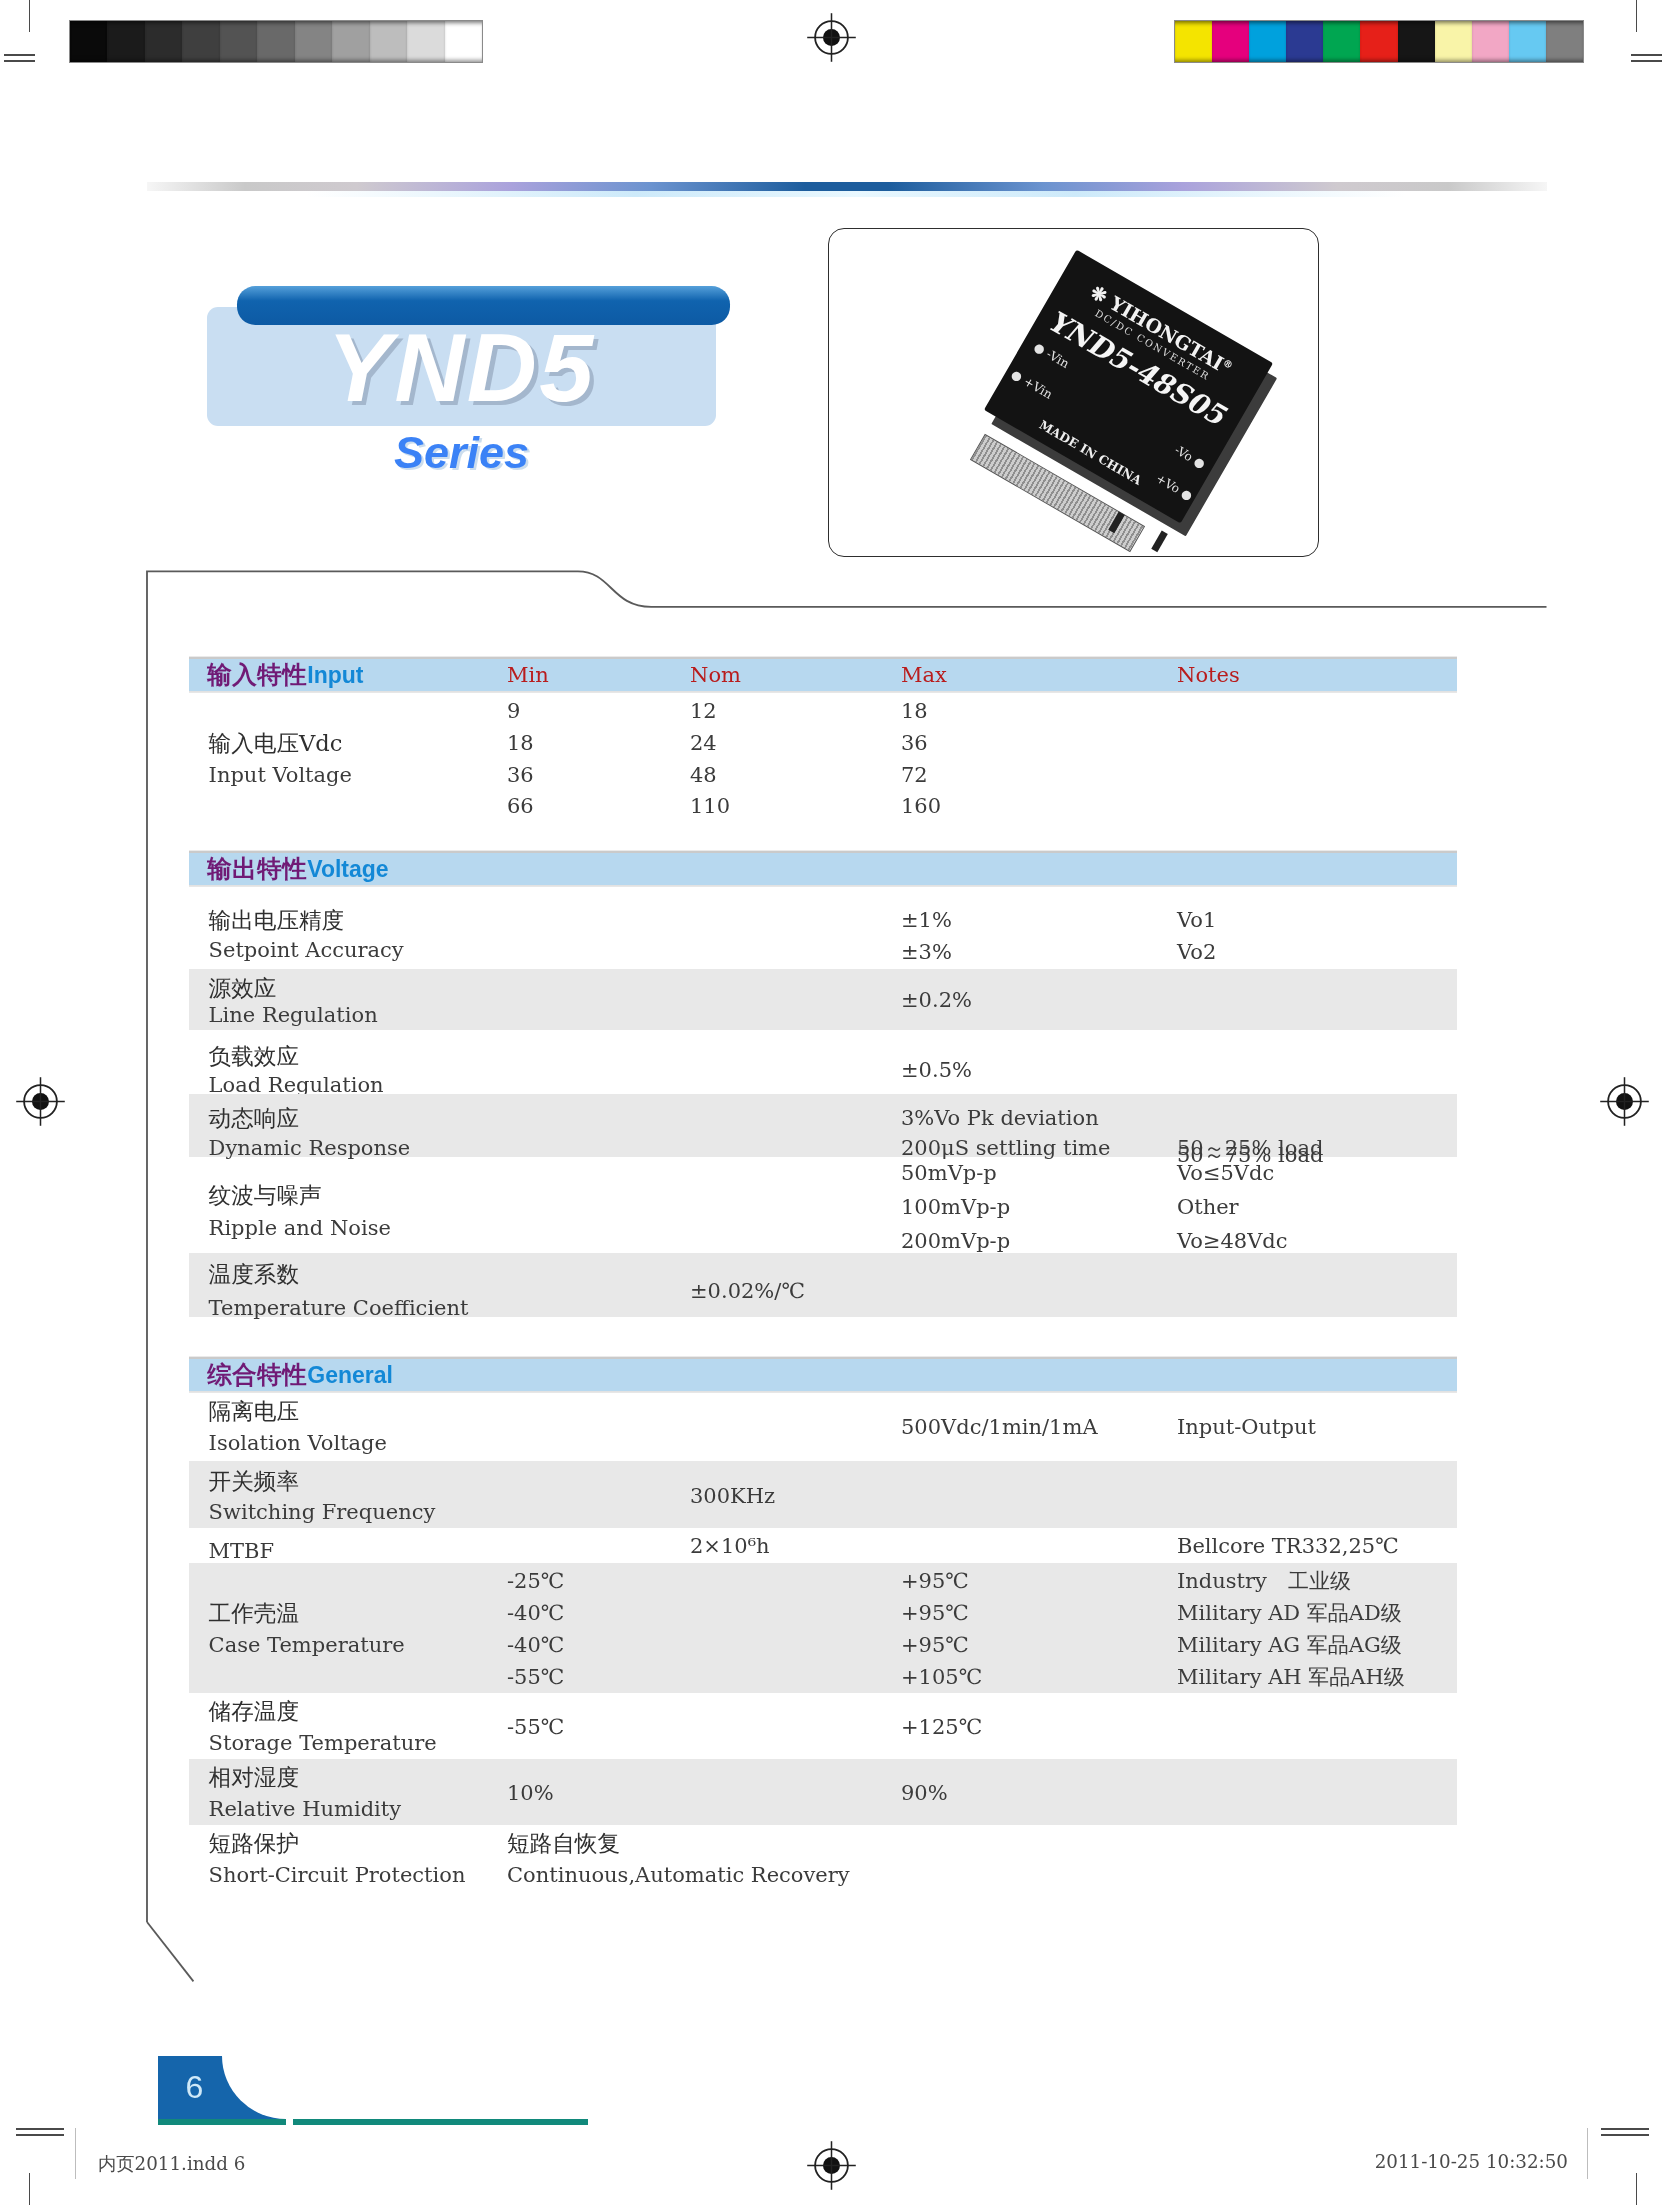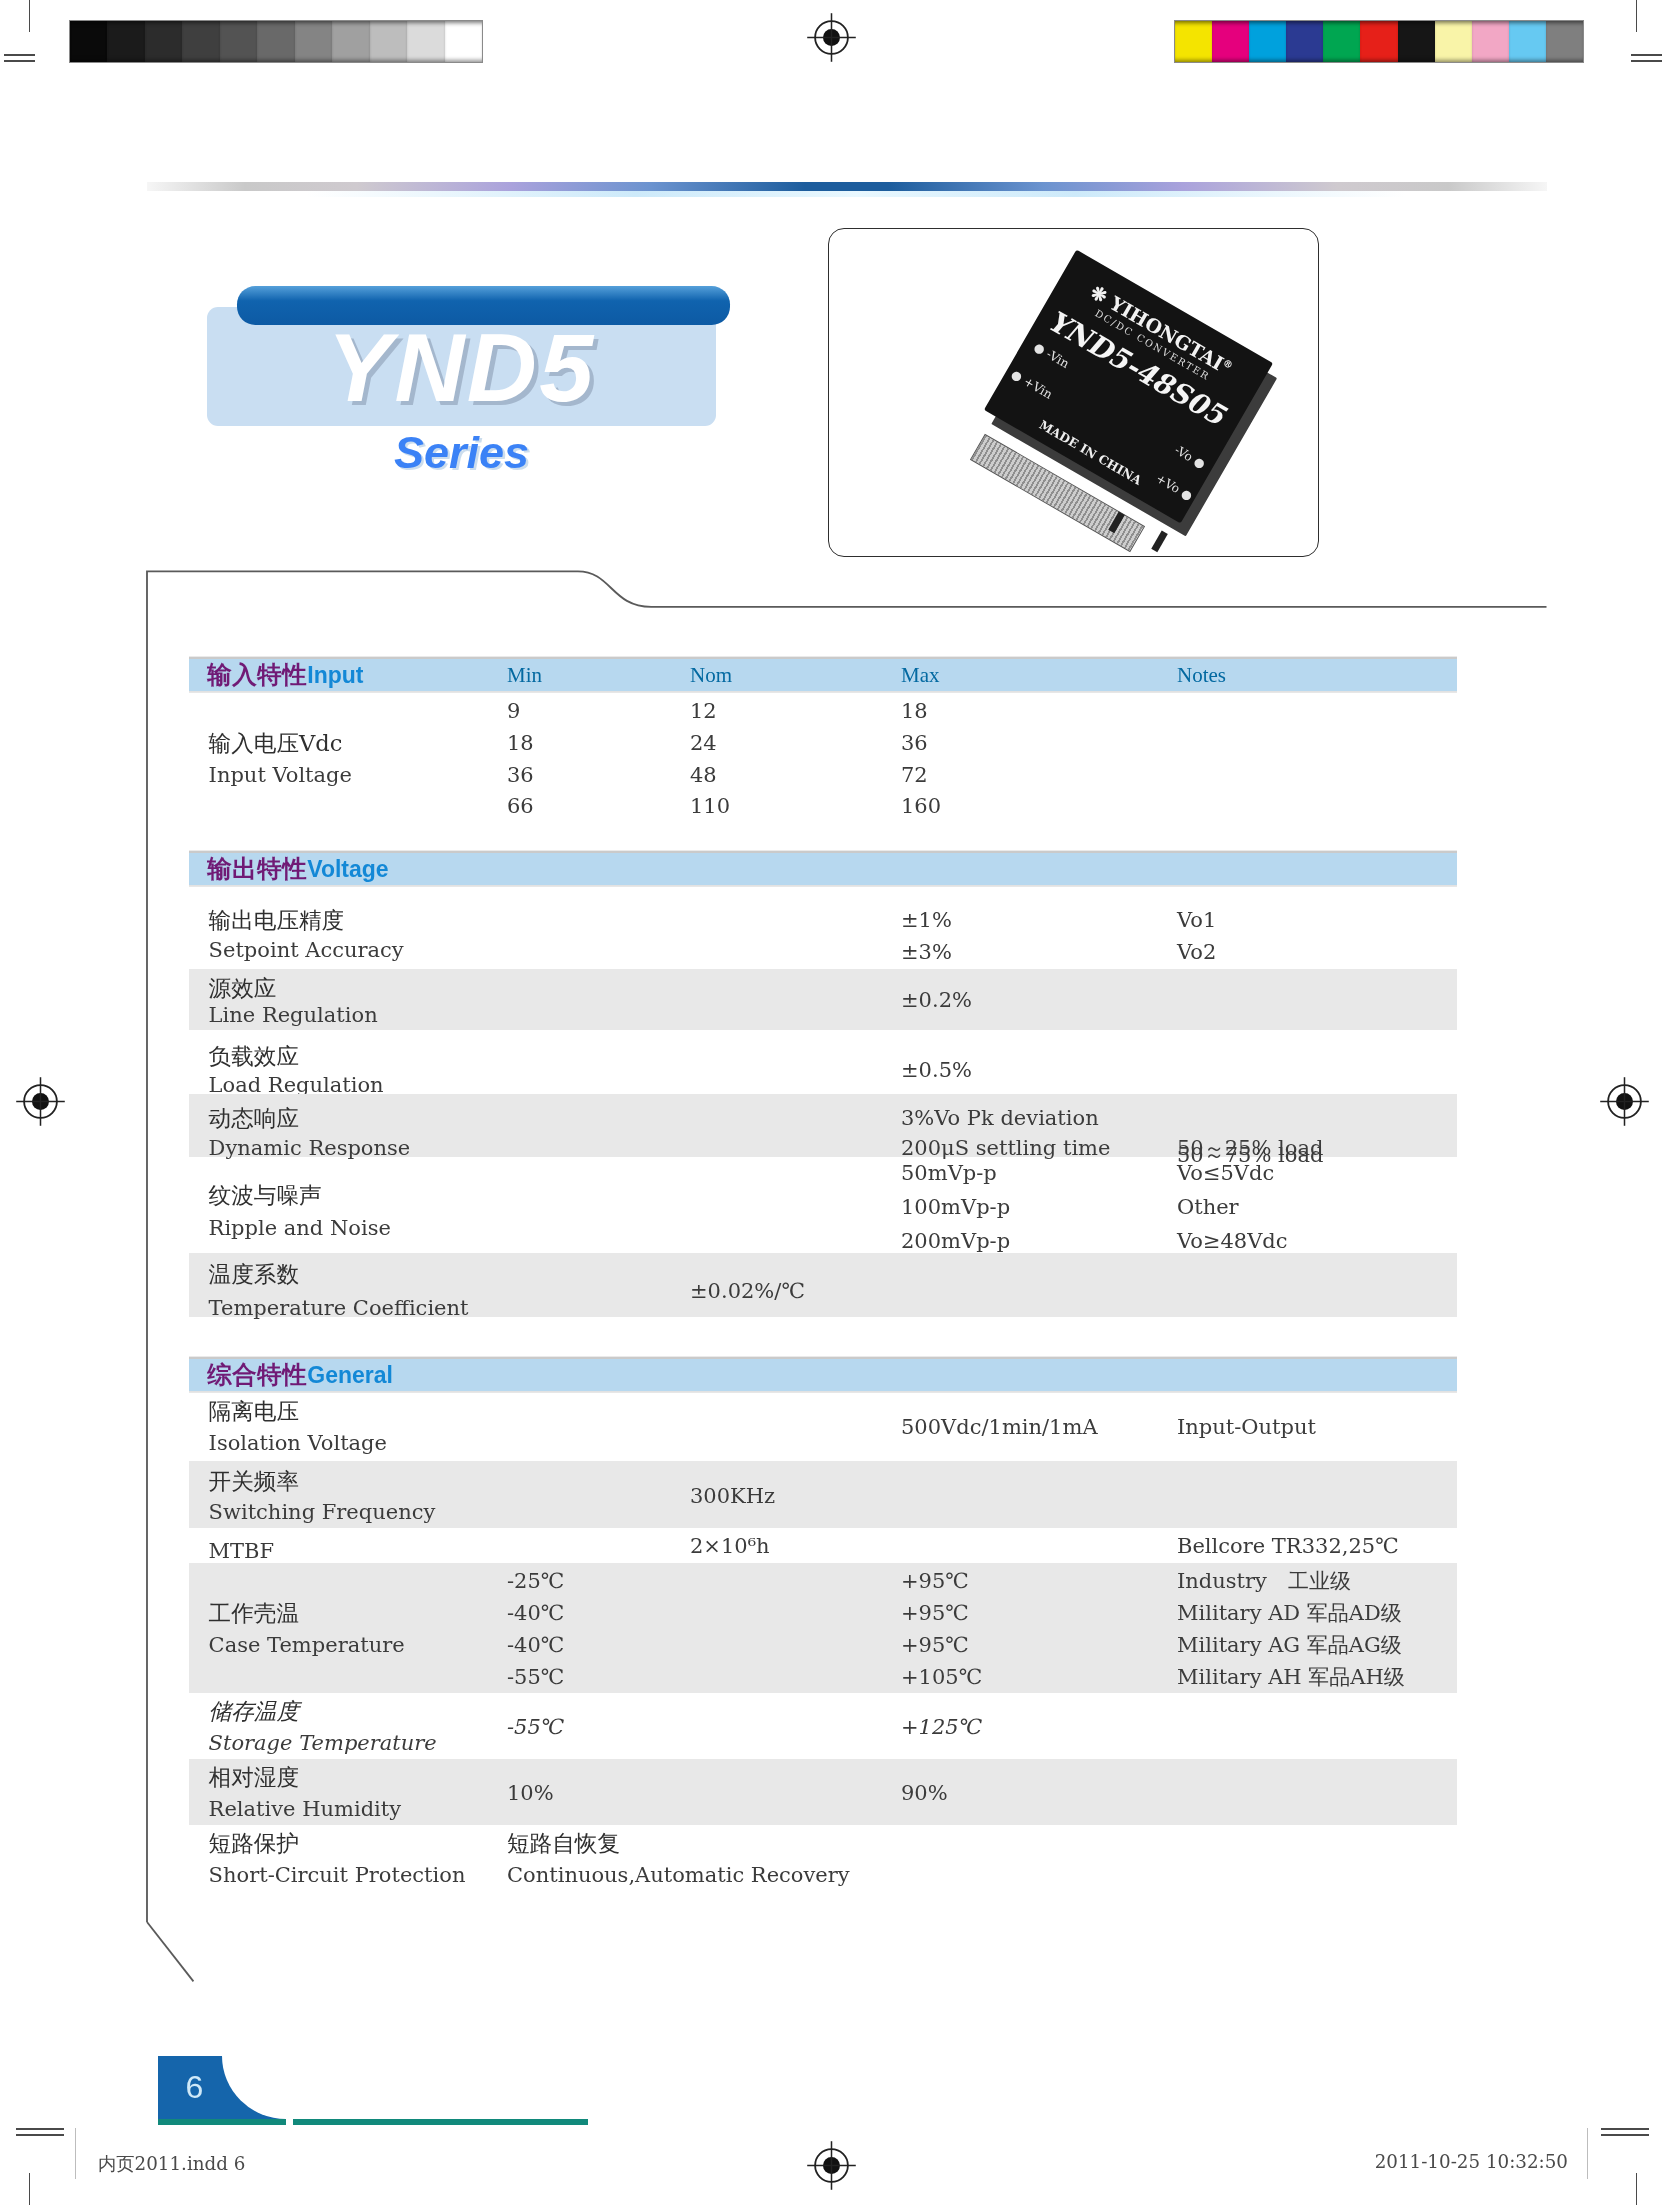--- a/index.html
+++ b/index.html
@@ -45,21 +45,21 @@
   .mod-pinstub{position:absolute;width:7.3px;height:21px;background:#222;transform:rotate(30deg);}
   
   .frame-svg{position:absolute;left:0;top:0;}
   
   .sec-head{position:absolute;left:189px;width:1268px;height:32px;background:#b7d8ef;
     box-shadow:0 -2.4px 0 #cacaca,0 1.8px 0 #e2e2e2;}
   .hzh{font-family:"Liberation Sans",sans-serif;font-weight:bold;font-size:24.4px;color:#701a75;
     letter-spacing:0.6px;line-height:32px;}
   .hen{font-family:"Liberation Sans",sans-serif;font-weight:bold;font-size:23px;color:#1388d6;line-height:32px;}
   .head-inner{position:absolute;left:18.3px;top:0;white-space:nowrap;}
-  .colhead{position:absolute;top:0;height:16px;line-height:32px;font-size:21px;color:#0369a1;font-family:Liberation Serif, serif;}
+  .colhead{position:absolute;top:0;height:16px;line-height:32px;font-size:21px;color:#b91c1c;}
   .stripe{position:absolute;left:189px;width:1268px;}
   .gray{background:#e8e8e8;}
   .cell{position:absolute;height:28px;line-height:28px;font-size:21px;color:#3b3b3b;white-space:nowrap;}
   .zh{font-size:22.6px;color:#2f2f2f;}
   .c-label{left:19.6px;}
   .c-min{left:318px;}
   .c-nom{left:501px;}
   .c-max{left:712px;}
   .c-notes{left:988px;}
   
@@ -291,21 +291,21 @@
     <div class="cell c-max" style="top:36px;">+95℃</div>
     <div class="cell c-notes" style="top:36px;">Military AD 军品AD级</div>
     <div class="cell c-min" style="top:68px;">-40℃</div>
     <div class="cell c-max" style="top:68px;">+95℃</div>
     <div class="cell c-notes" style="top:68px;">Military AG 军品AG级</div>
     <div class="cell c-min" style="top:100px;">-55℃</div>
     <div class="cell c-max" style="top:100px;">+105℃</div>
     <div class="cell c-notes" style="top:100px;">Military AH 军品AH级</div>
   </div>
 
-  <div class="stripe" style="top:1693px;height:56px;font-style:italic;">
+  <div class="stripe" style="top:1693px;height:56px;">
     <div class="cell zh c-label" style="top:4.3px;">储存温度</div>
     <div class="cell c-label" style="top:36px;">Storage Temperature</div>
     <div class="cell c-min" style="top:20px;">-55℃</div>
     <div class="cell c-max" style="top:20px;">+125℃</div>
   </div>
 
   <div class="stripe gray" style="top:1759px;height:66px;">
     <div class="cell zh c-label" style="top:4.3px;">相对湿度</div>
     <div class="cell c-label" style="top:36px;">Relative Humidity</div>
     <div class="cell c-min" style="top:20px;">10%</div>

